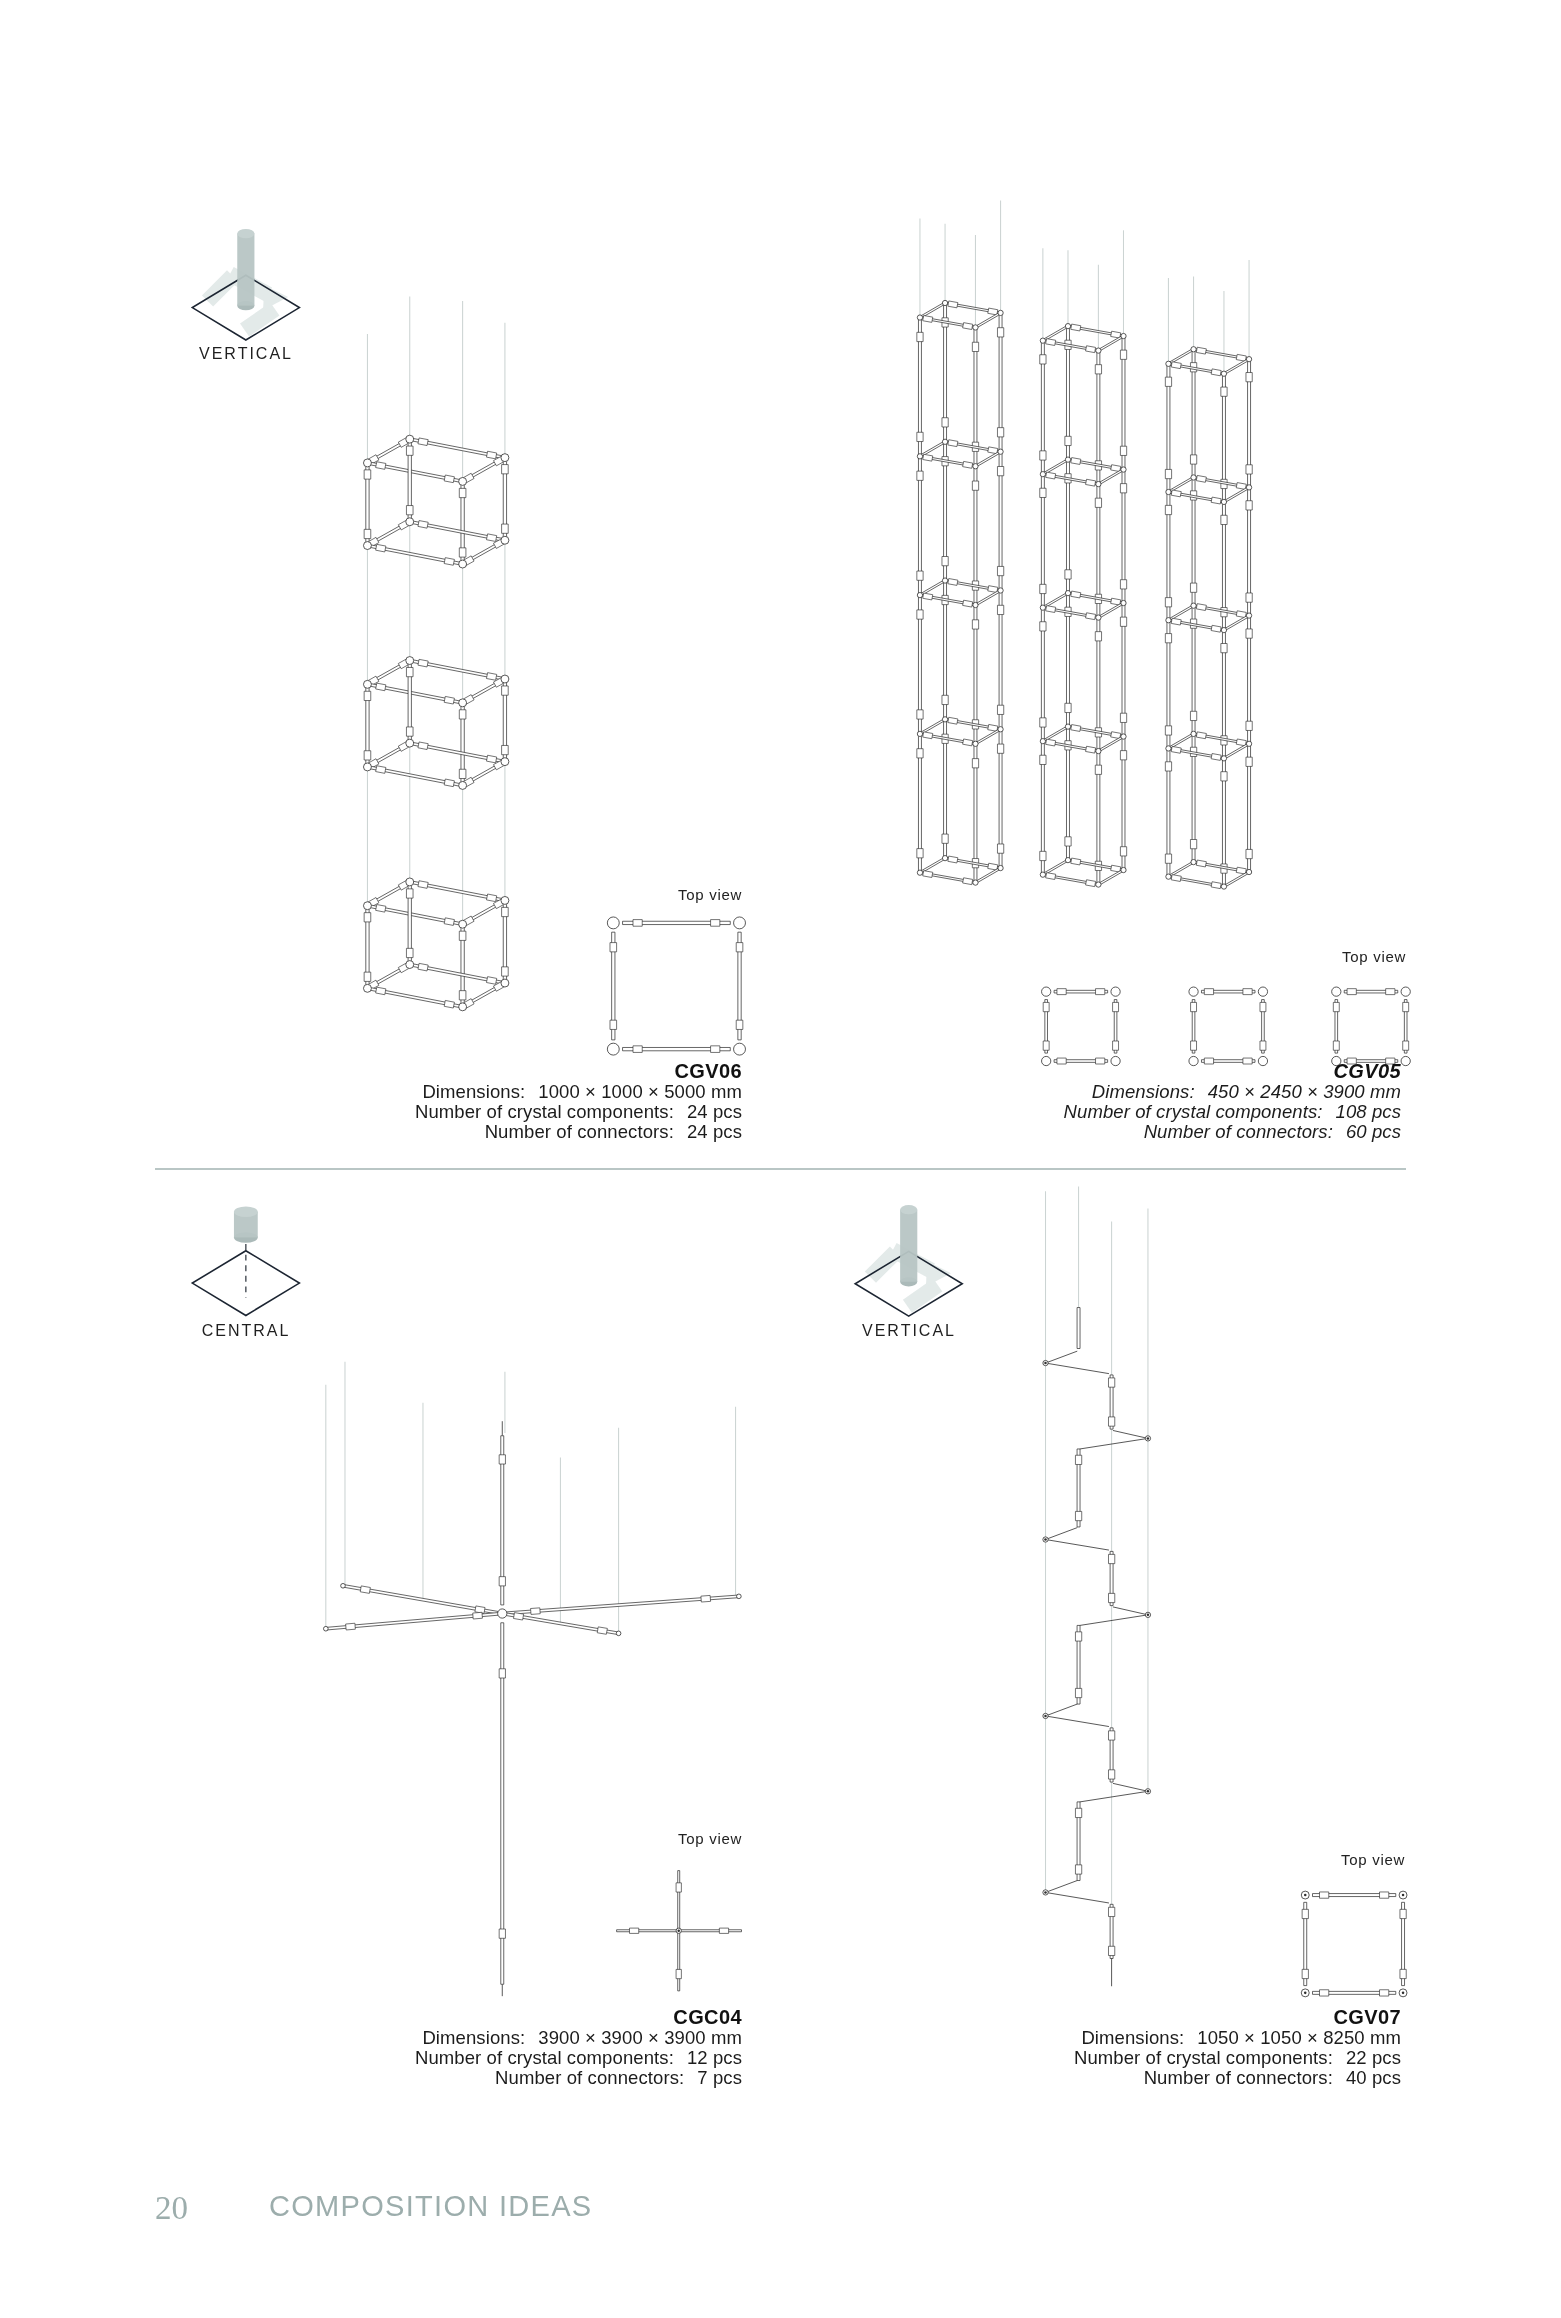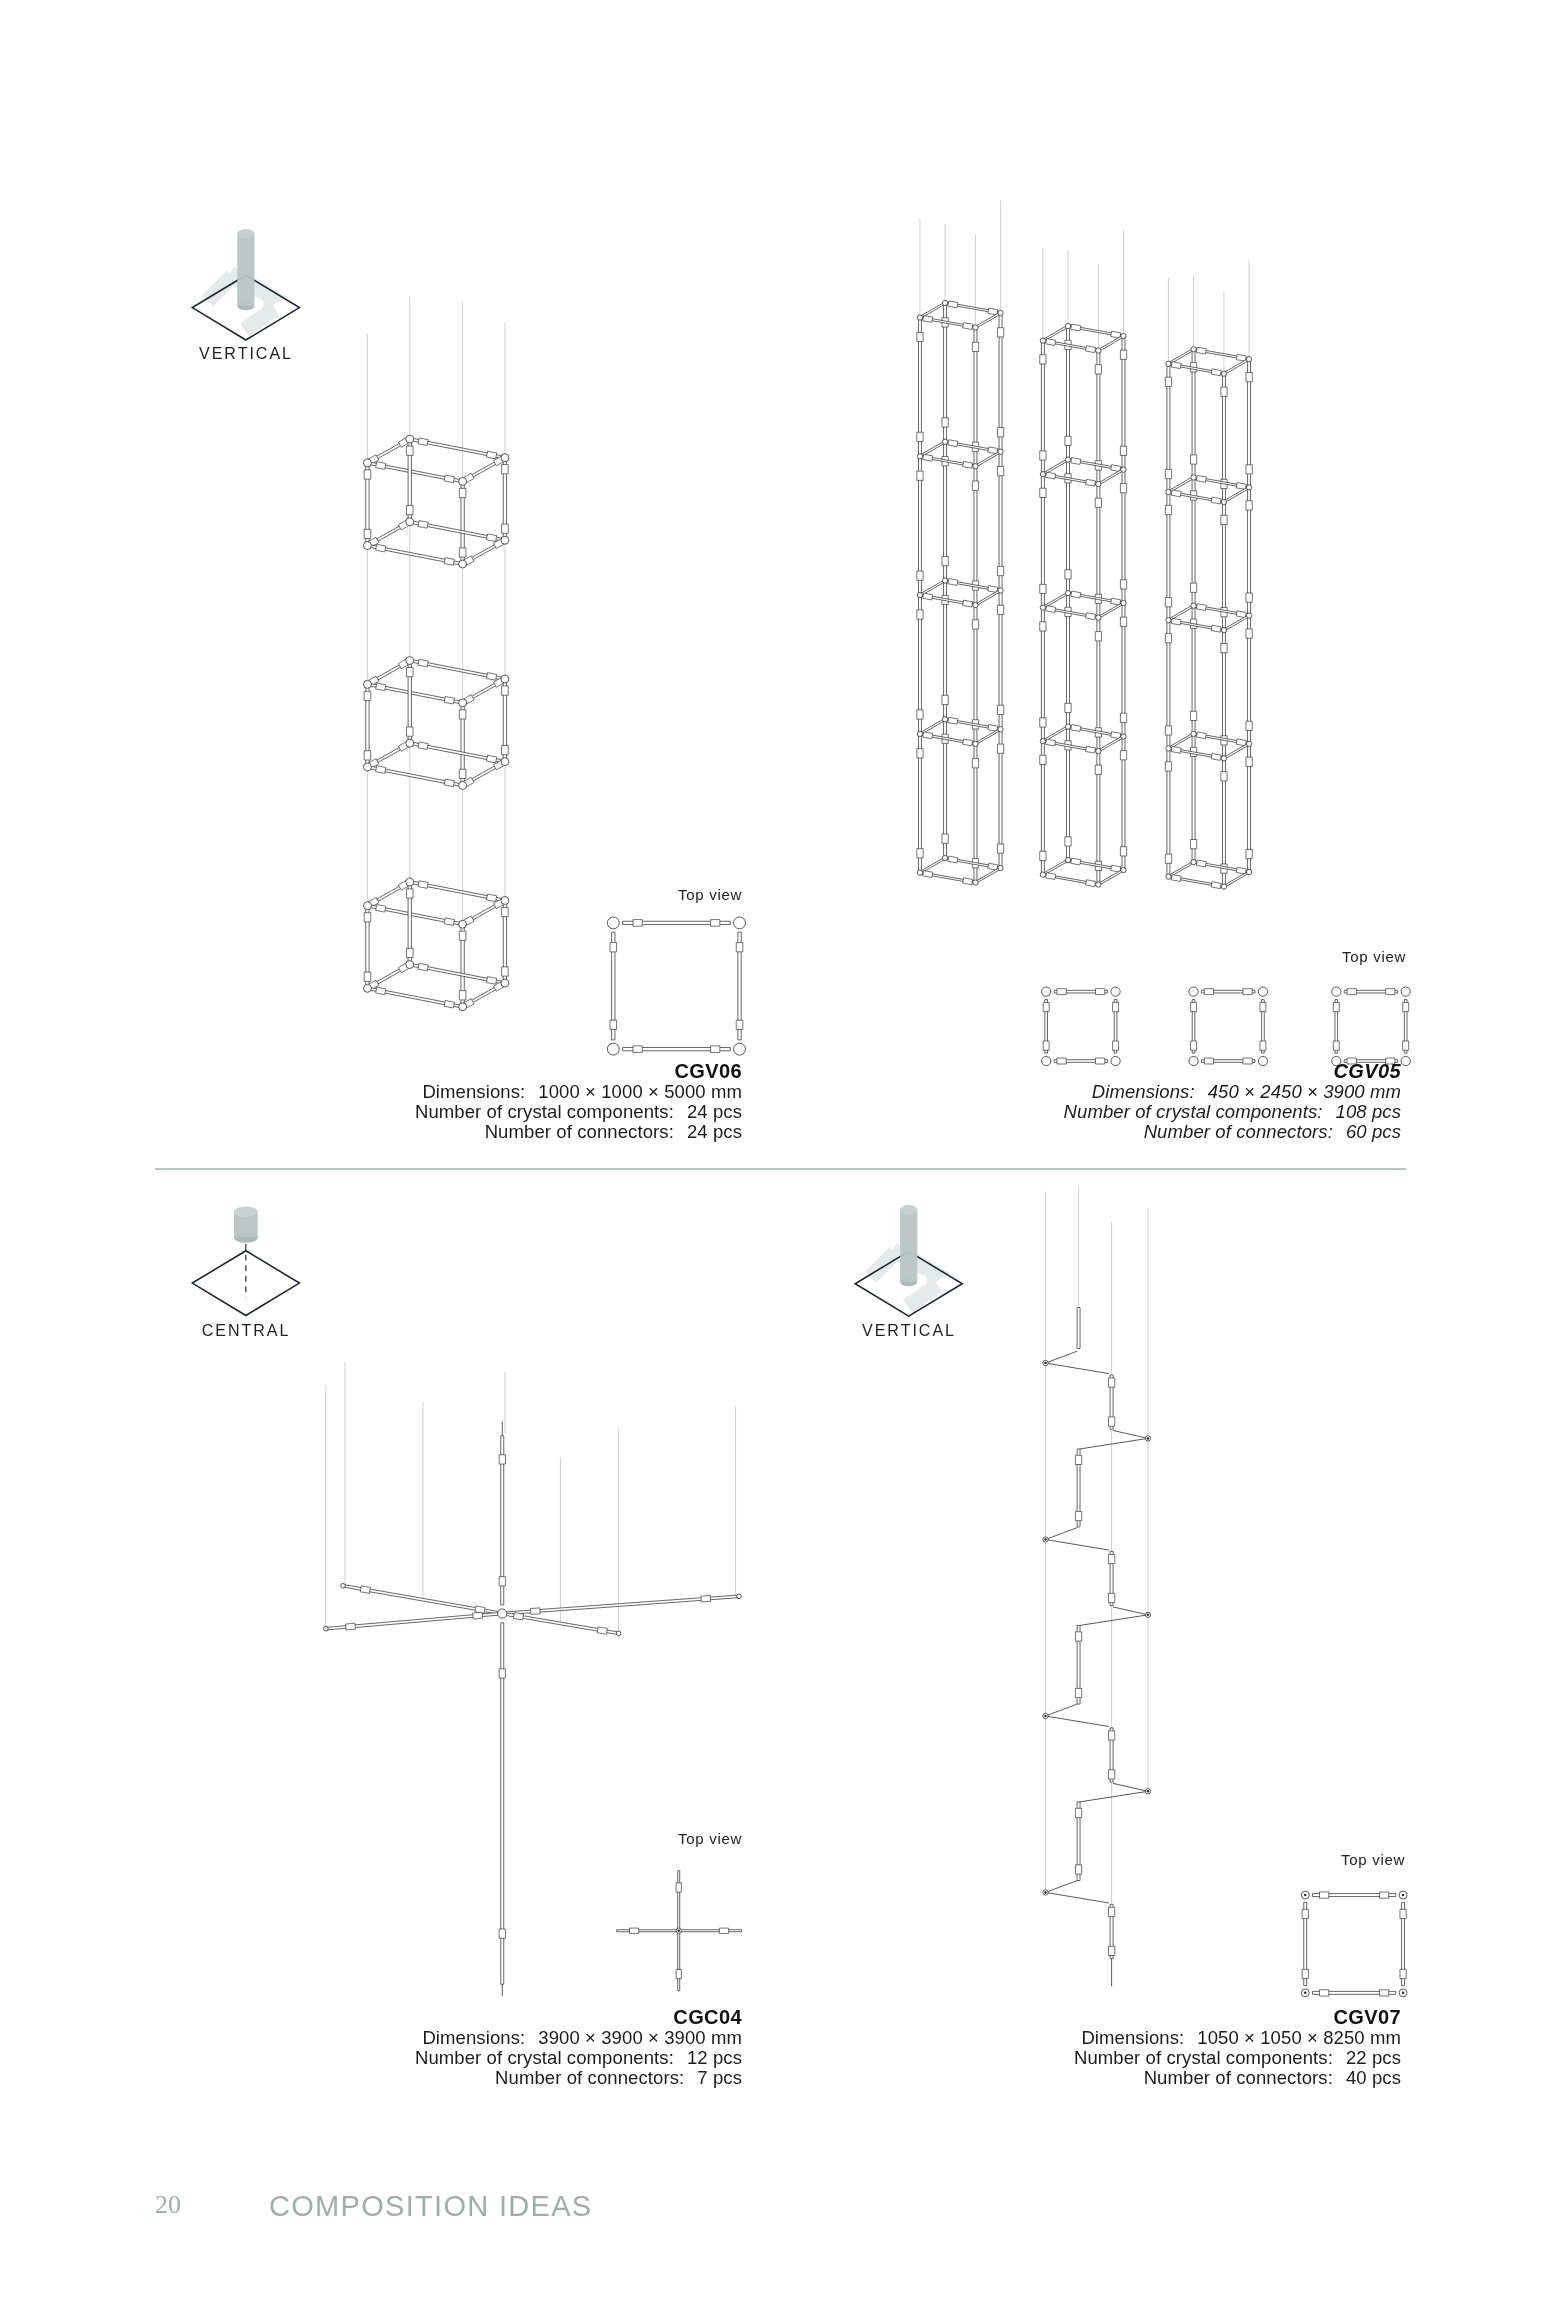--- a/index.html
+++ b/index.html
@@ -29,21 +29,21 @@
   }
   .spec .code{font-weight:bold;font-size:20px;letter-spacing:0.4px;color:#111;margin-bottom:1.3px;}
   .spec .v{margin-left:13px;}
   #spec0{left:266px;top:1061px;}
   #spec1{left:925px;top:1061px;font-style:italic;}
   #spec2{left:266px;top:2007px;}
   #spec3{left:925px;top:2007px;}
   .divider{position:absolute;left:155px;top:1168px;width:1251px;height:2px;background:#b9c6c5;}
   .pageno{
     position:absolute;left:155px;top:2190px;
-    font-family:"Liberation Serif", serif;font-size:26px;color:#9cadac;
+    font-family:"Liberation Serif", serif;font-size:33px;color:#9cadac;
   }
   .ftitle{
     position:absolute;left:269px;top:2190px;
     font-family:Liberation Sans, sans-serif;font-size:29px;color:#9cadac;letter-spacing:1.3px;
   }
 </style>
 </head>
 <body>
 
 <svg id="art" width="1561" height="2319" viewBox="0 0 2362 3508">

